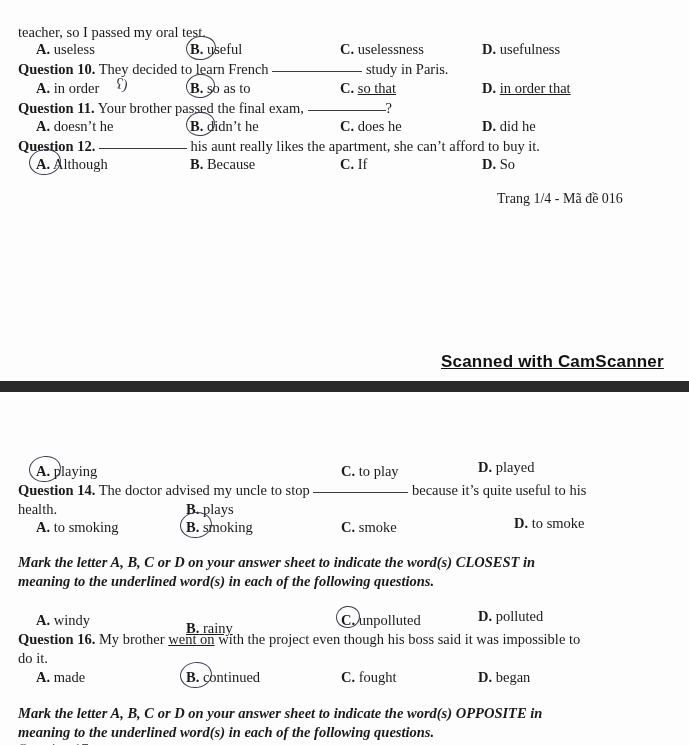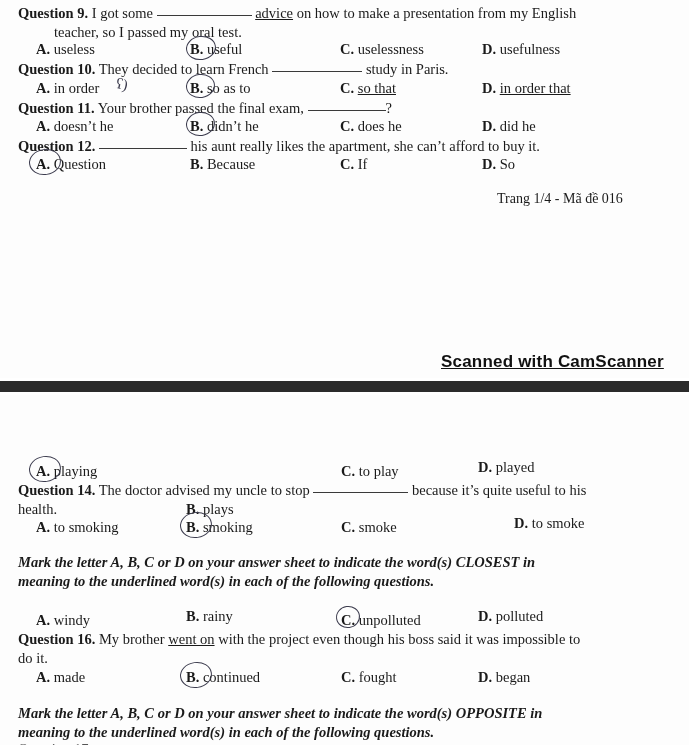--- a/index.html
+++ b/index.html
@@ -108,26 +108,21 @@
     line-height: 1.3;
   }
 </style>
 </head>
 <body>
 
 <div class="page">
 
   <div class="scan-top">
 
-    <div class="wrapline" style="left:18px; top:4px; width:655px;">
-      <span class="q">Question 9.</span>
-      <span>I got some </span><span class="blank" style="width:95px;"></span>
-      <span class="u">advice</span><span> on how to make a presentation from my English</span>
-    </div>
-    <div class="line" style="left:18px; top:23px;margin-left:36px;">teacher, so I passed my oral test.</div>
+    <div class="line" style="left:18px; top:23px;">teacher, so I passed my oral test.</div>
 
     <div class="opt" style="left:36px; top:41px;">
       <span class="optlbl">A.</span>
       <span>useless</span>
     </div>
     <div class="opt" style="left:190px; top:41px;">
       <span class="optlbl">B.</span>
       <span>useful</span>
     </div>
     <div class="circle" style="left:186px; top:36px; width:28px; height:22px;"></div>
@@ -187,21 +182,21 @@
       <span>did he</span>
     </div>
 
     <div class="wrapline" style="left:18px; top:137px; width:655px;">
       <span class="q">Question 12.</span>
       <span> </span><span class="blank" style="width:88px;"></span><span> his aunt really likes the apartment, she can’t afford to buy it.</span>
     </div>
 
     <div class="opt" style="left:36px; top:156px;">
       <span class="optlbl">A.</span>
-      <span>Question</span>
+      <span>Although</span>
     </div>
     <div class="circle" style="left:29px; top:149px; width:30px; height:24px;"></div>
     <div class="opt" style="left:190px; top:156px;">
       <span class="optlbl">B.</span>
       <span>Because</span>
     </div>
     <div class="opt" style="left:340px; top:156px;">
       <span class="optlbl">C.</span>
       <span>If</span>
     </div>
@@ -266,21 +261,21 @@
     <div class="mark-para" style="left:18px; top:158px; width:655px;">
       <span>Mark the letter A, B, C or D on your answer sheet to indicate the word(s) CLOSEST in</span><br>
       <span>meaning to the underlined word(s) in each of the following questions.</span>
     </div>
 
 
     <div class="opt" style="left:36px; top:217px;">
       <span class="optlbl">A.</span>
       <span>windy</span>
     </div>
-    <div class="opt" style="left:186px; top:213px;">
+    <div class="opt" style="left:186px; top:225px;text-decoration:underline;">
       <span class="optlbl">B.</span>
       <span>rainy</span>
     </div>
     <div class="opt" style="left:341px; top:217px;">
       <span class="optlbl">C.</span>
       <span>unpolluted</span>
     </div>
     <div class="circle thin" style="left:336px; top:211px; width:22px; height:20px;"></div>
     <div class="opt" style="left:478px; top:213px;">
       <span class="optlbl">D.</span>

